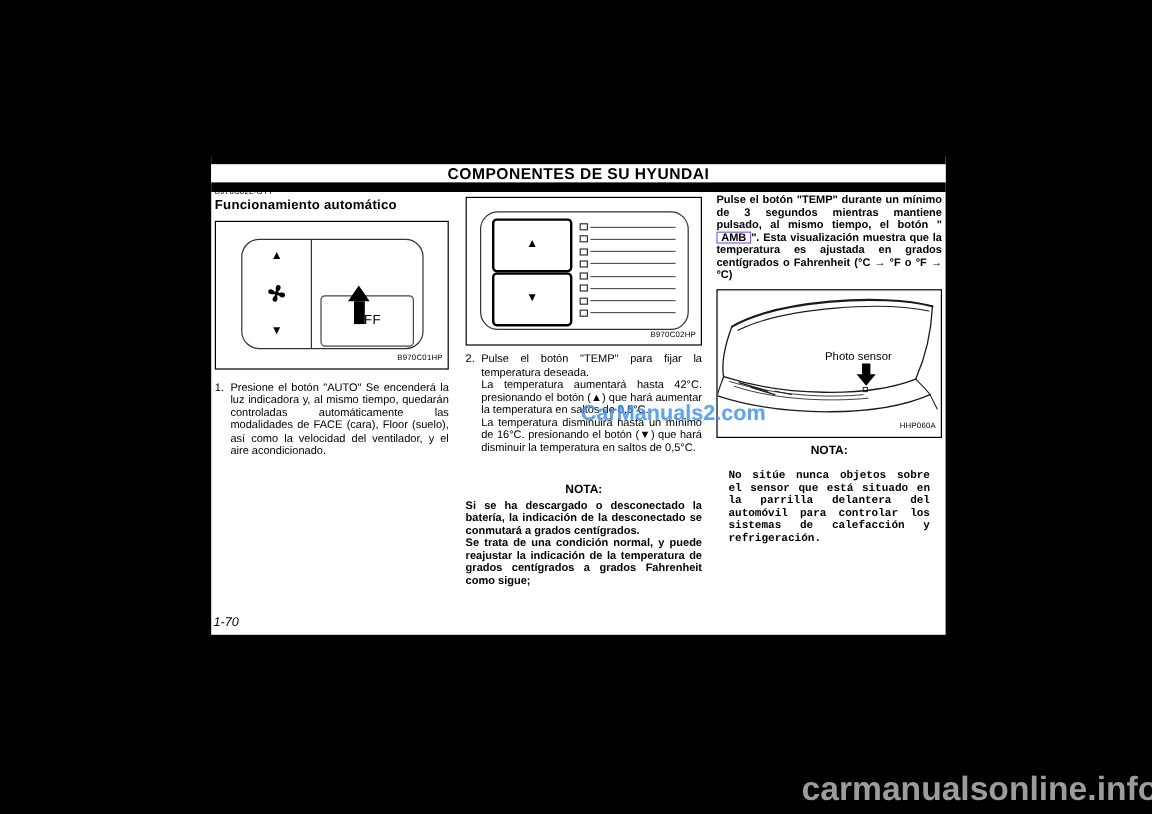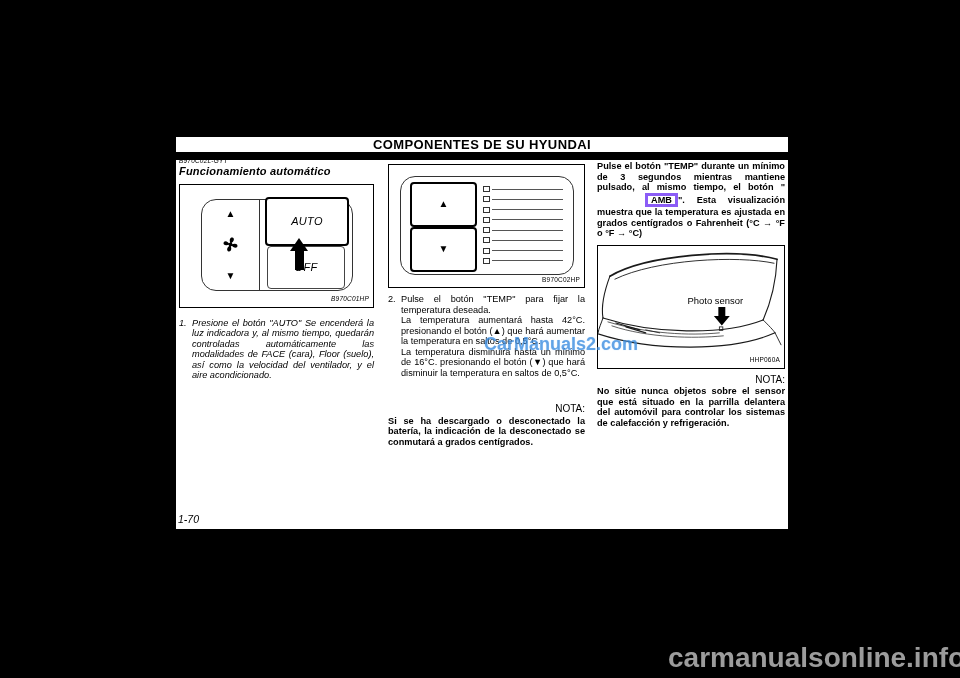--- a/index.html
+++ b/index.html
@@ -12,21 +12,21 @@
   .page{
     position:absolute;left:176px;top:130px;width:612px;height:399px;
     background:#fff;color:#000;
   }
   .rule-top{height:7px;background:#000;}
   .title-band{height:15px;display:flex;align-items:center;justify-content:center;background:#fff;}
   .page-title{font-size:13px;font-weight:bold;letter-spacing:.4px;}
   .rule-bottom{height:8px;background:#000;}
 
   .col{position:absolute;font-size:9.2px;line-height:10.5px;text-align:justify;}
-  .col1{left:3px;top:27px;width:195px;font-style:italic;}
+  .col1{left:3px;top:27px;width:195px;}
   .col2{left:212px;top:34px;width:197px;}
   .col3{left:421px;top:31px;width:188px;}
 
   .code-label{font-size:6.5px;line-height:7px;letter-spacing:.2px;}
   .heading{font-size:11px;font-weight:bold;margin:2px 0 7px;letter-spacing:.2px;text-align:left;}
   .figbox{border:1.5px solid #000;position:relative;background:#fff;height:122px;}
   .figcode{position:absolute;right:4px;bottom:2px;font-size:6.5px;letter-spacing:.2px;text-align:right;}
 
   
   .panel1{position:absolute;left:21px;top:14px;width:150px;height:90px;border:1.3px solid #333;border-radius:15px;display:flex;}
@@ -53,23 +53,23 @@
   .slat-line{flex:1;border-top:1px solid #555;}
 
   .para{margin:0 0 0 0;}
   .intro{margin-top:8px;}
   .list-item{display:flex;margin-top:10px;}
   .list-num{width:13px;flex:none;}
   .list-body{flex:1;}
   .list-body p{margin:0;}
   .nota{margin-top:26px;}
   .nota-tight{margin-top:6px;}
-  .nota-head{font-weight:normal;font-size:10px;margin:0 0 1px;text-align:right;}
+  .nota-head{font-weight:bold;font-size:10px;margin:0 0 1px;text-align:center;}
   .bold-text{font-weight:bold;}
-  .amb-box{display:inline-block;border:3px solid #8b5cf6;padding:0 3px;line-height:8.5px;font-weight:bold;margin-left:48px;}
+  .amb-box{display:inline-block;border:1px solid #8b5cf6;padding:0 3px;line-height:8.5px;font-weight:bold;}
 
   .fig3{margin-top:6px;}
   .fig3 svg{position:absolute;left:0;top:0;}
   .fig3 .sensor-label{font-size:9.5px;font-family:"Liberation Sans",sans-serif;}
 
   .page-number{position:absolute;left:2px;top:383px;font-size:10.5px;font-style:italic;}
 
   .wm-center{
     position:absolute;left:484px;top:334px;z-index:9;
     font-size:18px;font-weight:bold;color:rgba(44,128,214,.62);
@@ -104,21 +104,20 @@
               <circle cx="10" cy="10" r="2.3"></circle>
               <path id="bl" d="M10 9 C 7.6 3.2, 10.6 0.6, 13 2.2 C 15.2 3.8, 13.4 7.6, 10 9 Z"></path>
               <use href="#bl" transform="rotate(90 10 10)"></use>
               <use href="#bl" transform="rotate(180 10 10)"></use>
               <use href="#bl" transform="rotate(270 10 10)"></use>
             </g>
           </svg>
           <span class="tri">▼</span>
         </div>
         <div class="panel1-right">
-          <div class="auto-btn">AUTO</div>
           <div class="off-btn">OFF</div>
           <div class="ind-arrow">
             <div class="head"></div>
               <div class="stem"></div>
           </div>
         </div>
       </div>
       <div class="figcode">B970C01HP</div>
     </div>
 
@@ -183,20 +182,21 @@
       <div class="list-body">
         <p>Pulse el botón "TEMP" para fijar la temperatura deseada.</p>
         <p>La temperatura aumentará hasta 42°C. presionando el botón (▲) que hará aumentar la temperatura en saltos de 0,5°C.</p>
         <p>La temperatura disminuirá hasta un mínimo de 16°C. presionando el botón (▼) que hará disminuir la temperatura en saltos de 0,5°C.</p>
       </div>
     </div>
 
     <div class="nota">
       <p class="nota-head">NOTA:</p>
       <p class="para bold-text">Si se ha descargado o desconectado la batería, la indicación de la desconectado se conmutará a grados centígrados.</p>
+      <p class="para bold-text" style="margin:0;">Se trata de una condición normal, y puede reajustar la indicación de la temperatura de grados centígrados a grados Fahrenheit como sigue;</p>
     </div>
   </div>
 
   <div class="col col3">
     <p class="para bold-text"><span>Pulse el botón "TEMP" durante un mínimo de 3 segundos mientras mantiene pulsado, al mismo tiempo, el botón "</span><span class="amb-box">AMB</span><span>". Esta visualización muestra que la temperatura es ajustada en grados centígrados o Fahrenheit (°C → °F o °F → °C)</span></p>
 
     <div class="figbox fig3">
       <svg width="185" height="119" viewBox="0 0 186 119">
         <g fill="none" stroke="#1a1a1a" stroke-linecap="round">
           <path d="M12 30 C 50 8, 138 2, 180 13" stroke-width="1.8"></path>
@@ -216,21 +216,21 @@
           <rect x="122" y="81" width="3.5" height="3.5" stroke-width="0.8"></rect>
         </g>
         <text class="sensor-label" x="118" y="58" text-anchor="middle" fill="#000">Photo sensor</text>
         <polygon points="121,61 128,61 128,70 132.5,70 124.5,79.5 116.5,70 121,70" fill="#000"></polygon>
       </svg>
       <div class="figcode">HHP060A</div>
     </div>
 
     <div class="nota nota-tight">
       <p class="nota-head">NOTA:</p>
-      <p class="para bold-text" style="margin:0;">No sitúe nunca objetos sobre el sensor que está situado en la parrilla delantera del automóvil para controlar los sistemas de calefacción y refrigeración.</p>
+      <p class="para bold-text" style="margin:10px;font-family:Liberation Mono, monospace;">No sitúe nunca objetos sobre el sensor que está situado en la parrilla delantera del automóvil para controlar los sistemas de calefacción y refrigeración.</p>
     </div>
   </div>
 
   <div class="page-number">1-70</div>
 </div>
 
 <div class="wm-center">CarManuals2.com</div>
 <div class="wm-bottom">carmanualsonline.info</div>
 
 </body></html>

